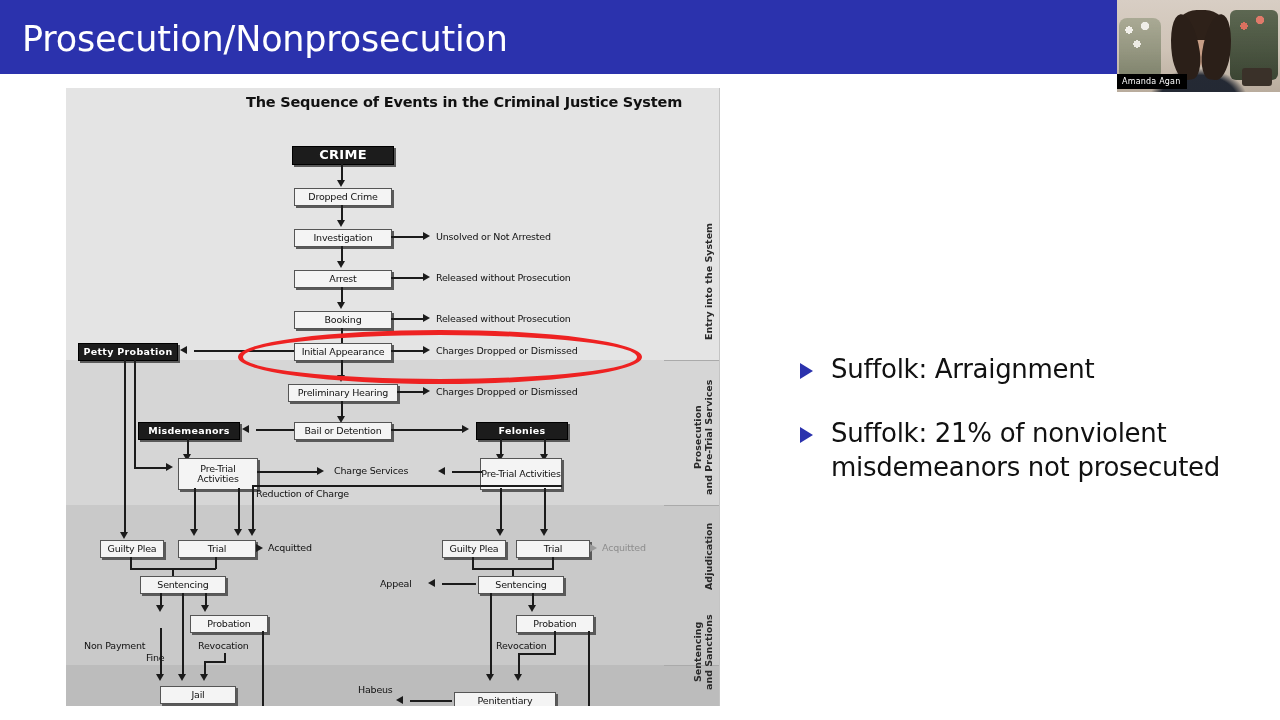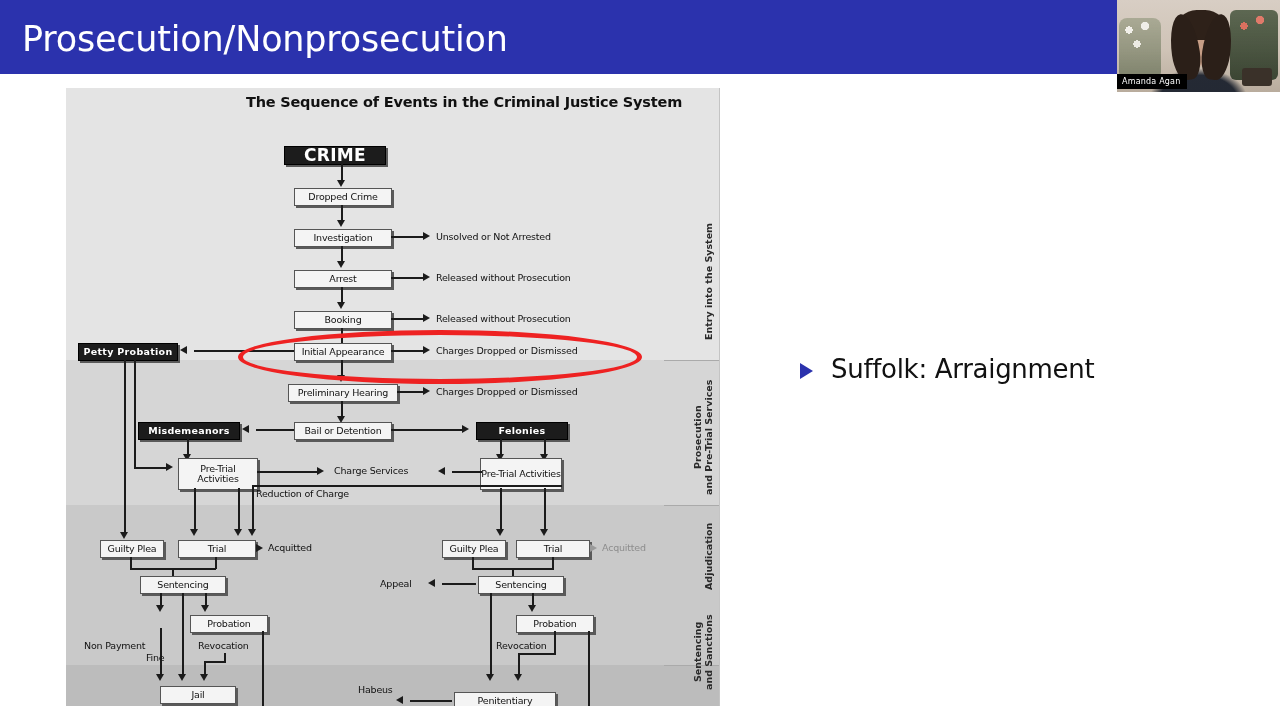--- a/index.html
+++ b/index.html
@@ -165,21 +165,21 @@
       <div class="vsep" style="top:577px"></div>
       <div class="vlab" style="top:118px;height:150px;">Entry into the System</div>
       <div class="vlab" style="top:285px;height:128px;">Prosecution
 and Pre-Trial Services</div>
       <div class="vlab" style="top:424px;height:88px;">Adjudication</div>
       <div class="vlab" style="top:516px;height:96px;">Sentencing
 and Sanctions</div>
     </div>
     <div class="figure-right-edge"></div>
 
-    <div class="node dark" style="left:218px;top:58px;width:100px;height:17px;font-size:17px;">CRIME</div>
+    <div class="node dark" style="left:226px;top:58px;width:100px;height:17px;font-size:13px;">CRIME</div>
     <div class="vline" style="left:275px;top:76px;height:17px;"></div>
     <div class="arr-d" style="left:271px;top:92px;"></div>
 
     <div class="node" style="left:228px;top:100px;width:96px;height:16px;">Dropped Crime</div>
     <div class="vline" style="left:275px;top:117px;height:16px;"></div>
     <div class="arr-d" style="left:271px;top:132px;"></div>
 
     <div class="node" style="left:228px;top:141px;width:96px;height:16px;">Investigation</div>
     <div class="hline" style="left:325px;top:148px;width:34px;"></div>
     <div class="arr-r" style="left:357px;top:144px;"></div>
@@ -335,15 +335,19 @@
     <div class="arr-l" style="left:330px;top:608px;"></div>
     <div class="node" style="left:388px;top:604px;width:100px;height:16px;">Penitentiary</div>
 
   </div>
 
   <div class="bullets">
     <div class="bullet">
       <div class="bullet-mark"></div>
       <div class="bullet-text">Suffolk:  Arraignment</div>
     </div>
+    <div class="bullet">
+      <div class="bullet-mark"></div>
+      <div class="bullet-text">Suffolk:  21% of nonviolent misdemeanors not prosecuted</div>
+    </div>
   </div>
 
 </div>
 
 </body></html>

